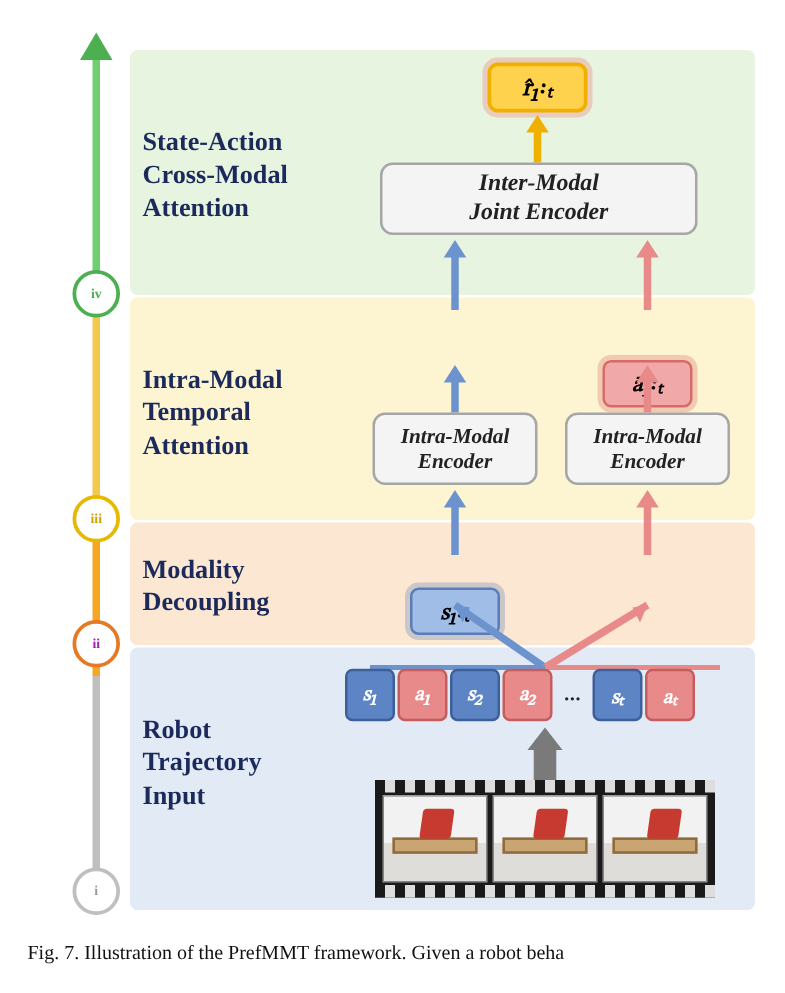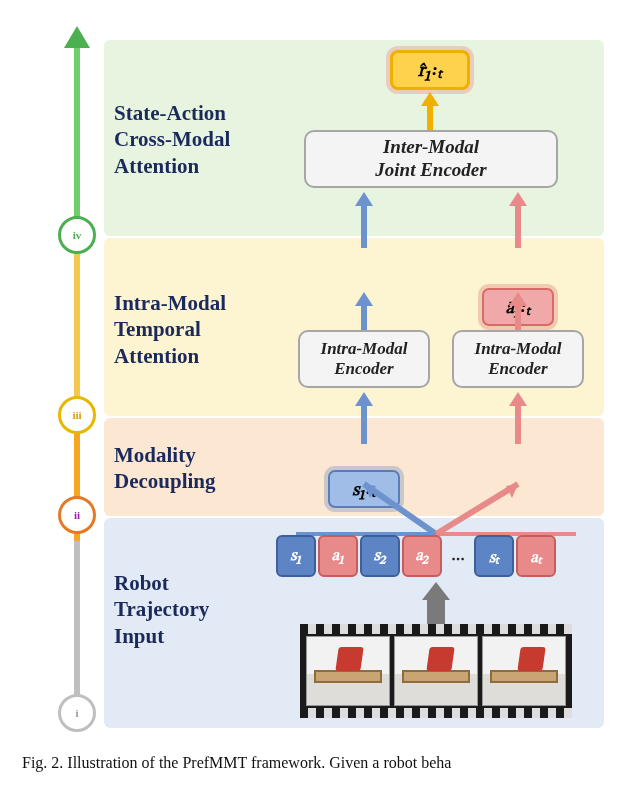--- a/index.html
+++ b/index.html
@@ -303,13 +303,13 @@
         <div class="arm" style="left:40%;"></div>
     </div>
     <div class="frame">
       <div class="table"></div>
         <div class="arm" style="left:44%;"></div>
     </div>
   </div>
 
 </div>
 
-<div class="caption">Fig. 2.   Illustration of the PrefMMT framework. Given a robot beha</div>
+<div class="caption">Fig. 7.   Illustration of the PrefMMT framework. Given a robot beha</div>
 
 </body></html>

